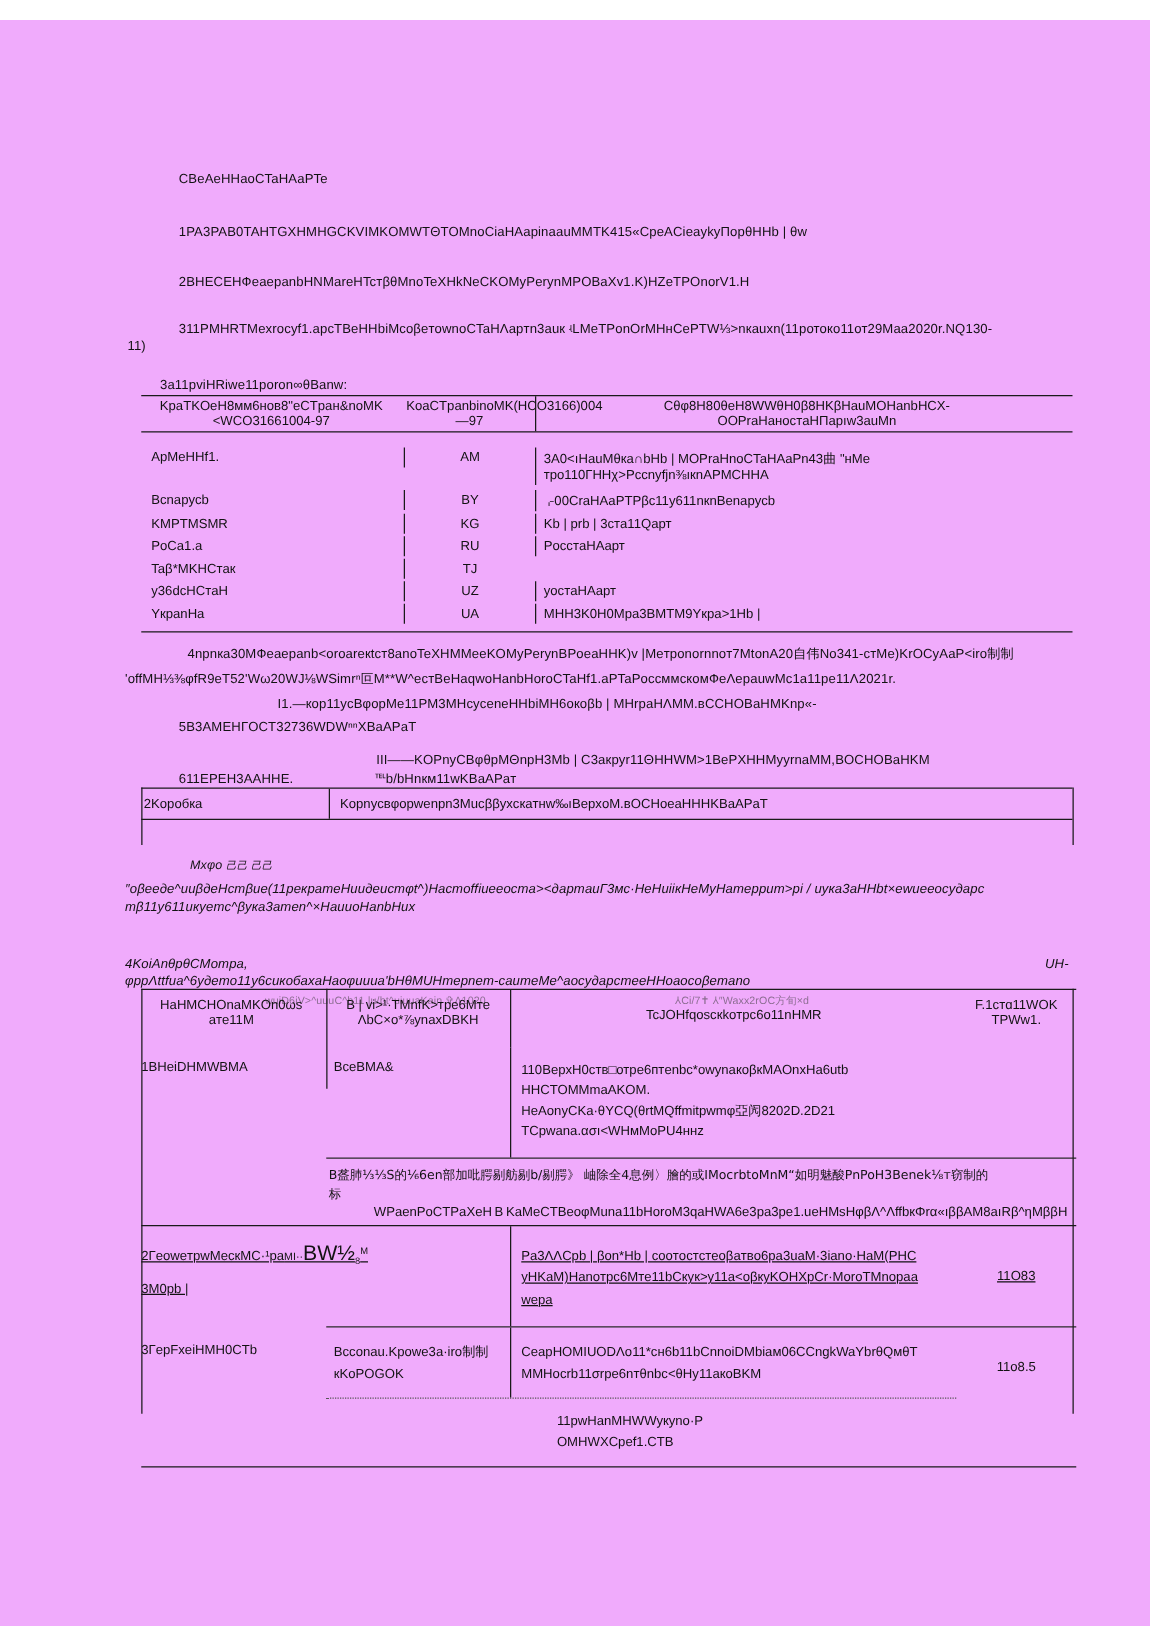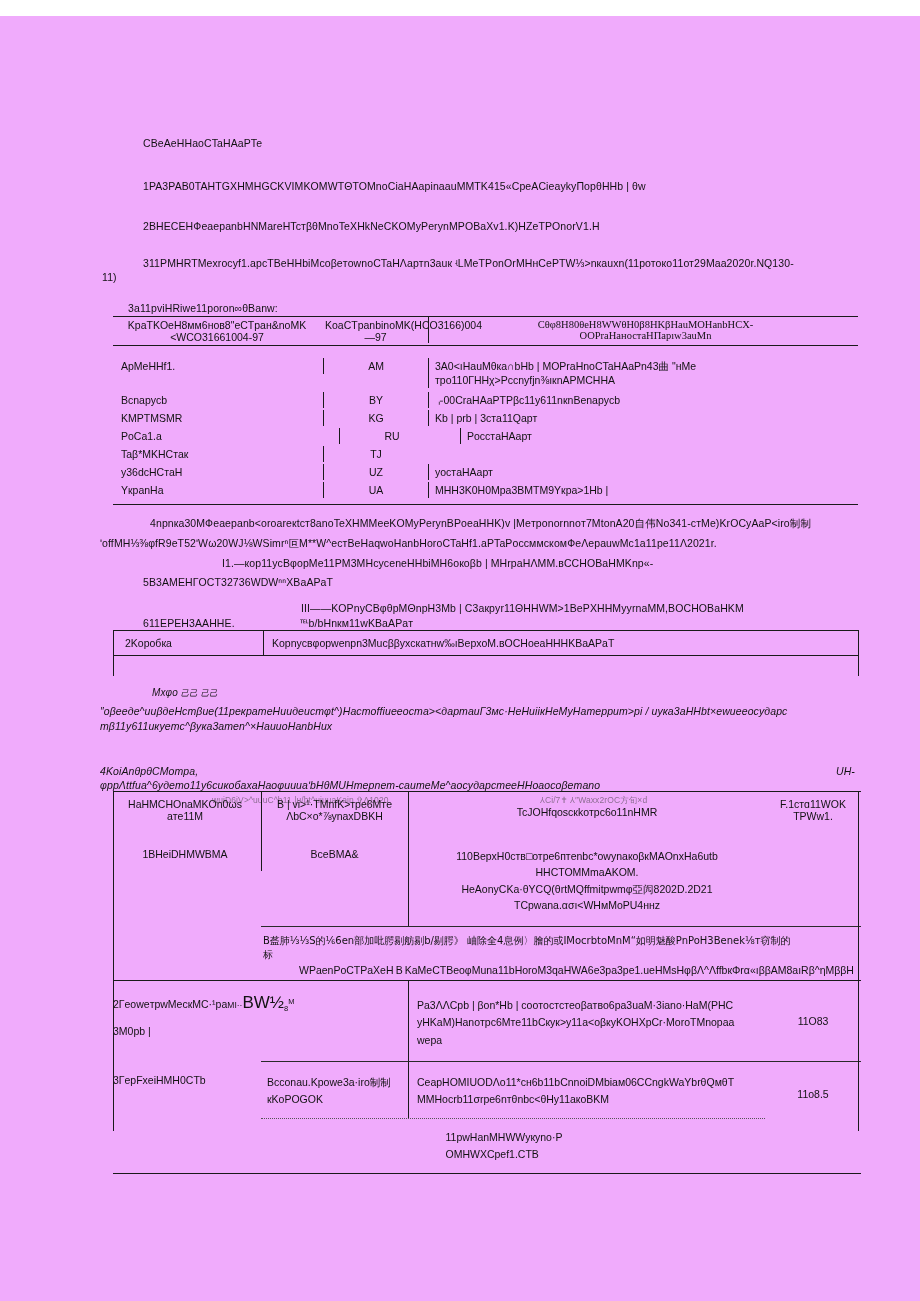--- a/index.html
+++ b/index.html
@@ -71,21 +71,21 @@
     border-left: 1.2px solid #1a1a1a;
   }
   .tbl1 .hdr .c1,
   .tbl1 .hdr .c2 {
     border-left: 0;
     text-align: center;
   }
   .tbl1 .hdr {
     border-bottom: 1.2px solid #1a1a1a;
   }
-  .tbl1 .hdr .c3 { text-align: center; font-family: Liberation Serif, serif; }
+  .tbl1 .hdr .c3 { text-align: center; }
   .tbl1 .body .c1 { text-align: left; padding-left: 8px; }
   .tbl1 .body .c2 { }
 
   .vline {
     position: absolute;
     background: #1a1a1a;
     width: 1.2px;
   }
 
   
@@ -97,21 +97,21 @@
     border-top: 1.4px solid #1a1a1a;
     border-bottom: 1.4px solid #1a1a1a;
     box-sizing: border-box;
   }
   .tbl2 .r {
     display: flex;
     align-items: stretch;
   }
   .tbl2 .a {
     width: 150px;
-    padding: 6px 4px 6px 12px;
+    padding: 6px 4px 6px 2px;
     box-sizing: border-box;
   }
   .tbl2 .b {
     flex: 1;
     padding: 6px 4px 6px 8px;
     box-sizing: border-box;
     border-left: 1.2px solid #1a1a1a;
   }
 
   
@@ -197,21 +197,21 @@
         <div class="c2">BY</div>
         <div class="c3">⌌00CraHAaPTPβc11y611nкnBenapycb</div>
       </div>
 
       <div class="row" style="margin-top:2px;">
         <div class="c1">KMPTMSMR</div>
         <div class="c2">KG</div>
         <div class="c3">Kb  |  prb  |  3cтa11Qaрт</div>
       </div>
 
-      <div class="row" style="margin-top:2px;gap:16px;">
+      <div class="row" style="margin-top:2px;">
         <div class="c1">PoCa1.a</div>
         <div class="c2">RU</div>
         <div class="c3">PoccтaHAaрт</div>
       </div>
 
       <div class="row" style="margin-top:2px;">
         <div class="c1">Taβ*MKHCтaк</div>
         <div class="c2">TJ</div>
       </div>
 
@@ -280,21 +280,21 @@
       </div>
       <div class="c-c center" style="padding-top:14px;">
         <div>TcJOHfqoscкkoтpc6o11nHMR</div>
       </div>
       <div class="c-d" style="padding-top:6px;">
         <div>F.1cтɑ11WOK</div>
         <div>TPWw1.</div>
       </div>
     </div>
 
-    <div class="r" style="min-height:88px;text-align:center;">
+    <div class="r" style="min-height:88px;">
       <div class="c-a" style="padding-top:10px;">1BHeiDHMWBMA</div>
       <div class="c-b" style="padding-top:10px;">BceBMA&amp;</div>
       <div class="c-c" style="padding-top:10px; line-height:1.55;">
         <div>110BepxH0cтв□отpe6птenbc*owynaкoβкMAOnxHa6utb</div>
         <div>HHCTOMMmaAKOM.</div>
         <div>HeAonyCKa·θYCQ(θrtMQffmitpwmφ亞闶8202D.2D21</div>
         <div>TCpwana.ασı&lt;WHмMoPU4ннz</div>
       </div>
       <div class="c-d"></div>
     </div>
@@ -304,21 +304,21 @@
     <div style="padding:6px 4px 4px 150px;">
       <div class="cjk" style="line-height:1.5;">B盋肺⅓⅓S的⅙6en部加吡腭剔舫剔b/剔腭》 岫除全4息例〉膾的或IMocrbtoMnM“如明魅酸PnPoH3Benek⅛т窃制的</div>
       <div class="cjk" style="margin-left:0;">标</div>
       <div style="padding-left:36px; margin-top:2px;">
         <span>WPaenPoCTPaXeH B KaMeCTBeoφMuna11bHoroM3qaHWA6e3pa3pe1.ueHMsHφβΛ^ΛffbкΦrα«ıββAM8aıRβ^ηMββH</span>
       </div>
     </div>
 
     <div class="line-top"></div>
 
-    <div class="r" style="min-height:80px;">
+    <div class="r" style="min-height:80px;text-decoration:underline;">
       <div class="c-a" style="padding-top:12px;">
         <div style="white-space:nowrap;">
           <span>2ГeoweтpwMecкMC·¹pa</span><span class="smallcap">MI··</span><span class="big">BW½</span><span class="sub">8</span><span class="sup">M</span>
         </div>
         <div style="margin-top:12px;">3M0pb  |</div>
       </div>
       <div class="c-b"></div>
       <div class="c-c" style="padding-top:16px; line-height:1.65;">
         <div>Pa3ΛΛCpb  |  βon*Hb  |  cooтocтcтeoβaтвo6pa3uaM·3iano·HaM(PHC</div>
         <div>yHKaM)Hanoтpc6Mтe11bCкyк&gt;y11a&lt;oβкyKOHXpCr·MoroTMnopaa</div>

